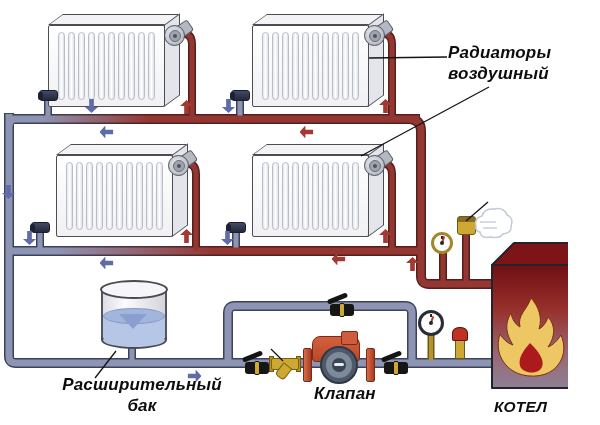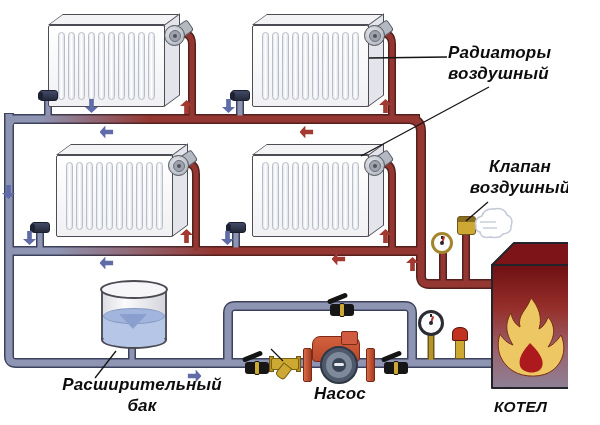--- a/index.html
+++ b/index.html
@@ -366,24 +366,20 @@
       <path fill="#ffffff" stroke="#c3c9d6" stroke-width="1.5" d="M476 226 Q474 218 482 216 Q484 208 494 209 Q504 207 507 215 Q514 218 511 226
            Q512 233 503 234 Q499 239 491 237 Q481 239 480 232 Q475 231 476 226 Z"></path>
       <path fill="none" stroke="#c9ced9" stroke-width="1.4" d="M480 222 H496 M483 228 H497"></path>
     </g>
   </svg>
 
   <div class="lbl" style="left:448px;top:42px;">
     <div>Радиаторы</div>
     <div>воздушный</div>
   </div>
-  <div class="lbl" style="left:466px;top:156px;width:108px;text-align:center;">
-    <div>Клапан</div>
-    <div>воздушный</div>
-  </div>
-  <div class="lbl" style="left:314px;top:383px;">Насос</div>
+  <div class="lbl" style="left:314px;top:383px;">Клапан</div>
   <div class="lbl" style="left:58px;top:374px;width:168px;text-align:center;">
     <div>Расширительный</div>
     <div>бак</div>
   </div>
   <div class="lbl small" style="left:494px;top:396px;width:76px;text-align:left;font-style:italic;">КОТЕЛ</div>
 
 </div>
 
 </body></html>

